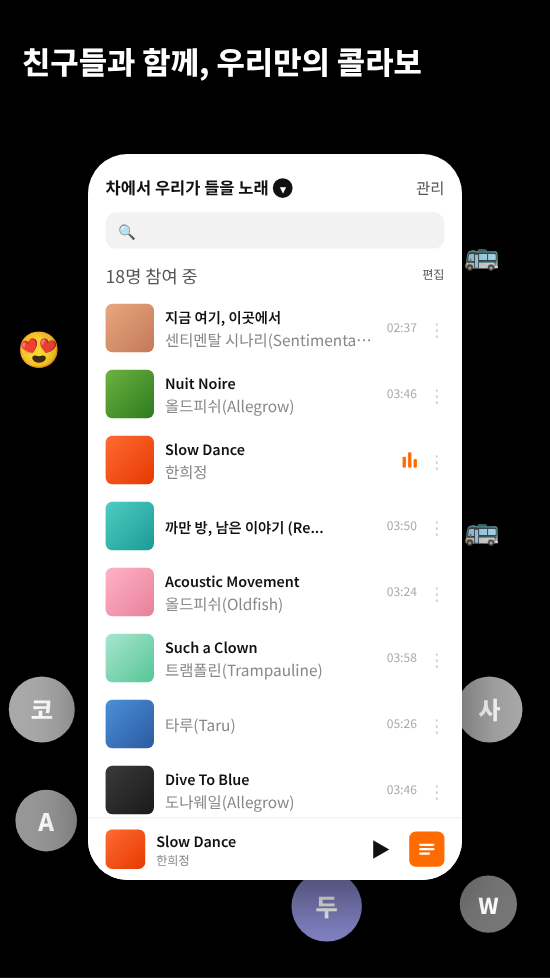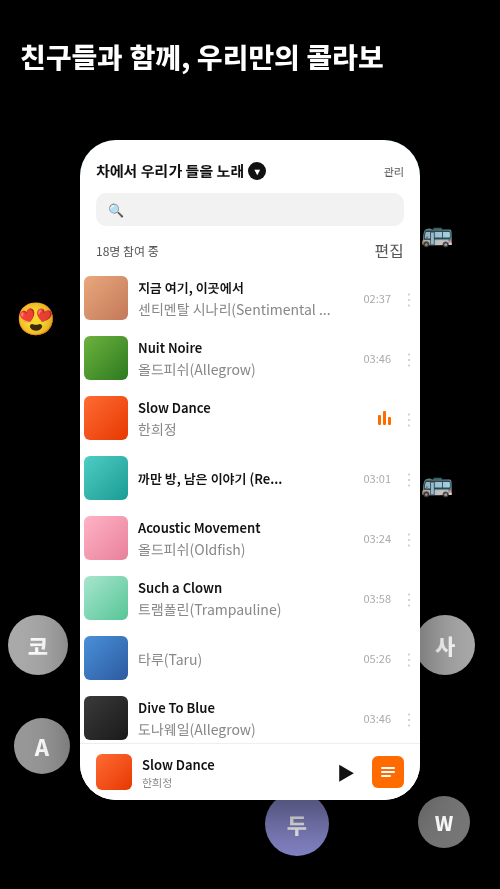--- a/index.html
+++ b/index.html
@@ -82,21 +82,21 @@
       height: 18px;
       background: #111;
       border-radius: 50%;
       display: flex;
       align-items: center;
       justify-content: center;
       color: #fff;
       font-size: 10px;
     }
     .manage-btn {
-      font-size: 11px;
+      font-size: 14px;
       color: #555;
       margin-left: 12px;
     }
 
     
     .search-bar {
       margin: 4px 16px 8px;
       background: #f2f2f2;
       border-radius: 10px;
       padding: 7px 12px;
@@ -116,40 +116,40 @@
 
     
     .participant-row {
       padding: 4px 16px 6px;
       display: flex;
       align-items: center;
       justify-content: space-between;
       flex-shrink: 0;
     }
     .participant-count {
-      font-size: 12px;
+      font-size: 16px;
       color: #555;
     }
     .edit-btn {
-      font-size: 16px;
+      font-size: 11px;
       color: #555;
     }
 
     
     .track-list {
       flex: 1;
       overflow-y: auto;
       overflow-x: hidden;
     }
     .track-list::-webkit-scrollbar { display: none; }
 
     .track-item {
       display: flex;
       align-items: center;
-      padding: 8px 4px;
+      padding: 8px 16px;
       gap: 10px;
     }
     .track-item.playing {
       background: #fff;
     }
     .track-thumb {
       width: 44px;
       height: 44px;
       border-radius: 6px;
       flex-shrink: 0;
@@ -330,21 +330,21 @@
           <div class="bar" style="height:8px;"></div>
         </div>
         <div class="track-more">⋮</div>
       </div>
 
       <div class="track-item">
         <div class="track-thumb art-4"></div>
         <div class="track-info">
           <div class="track-name">까만 방, 남은 이야기 (Re...</div>
         </div>
-        <div class="track-duration">03:01</div>
+        <div class="track-duration">03:50</div>
         <div class="track-more">⋮</div>
       </div>
 
       <div class="track-item">
         <div class="track-thumb art-5"></div>
         <div class="track-info">
           <div class="track-name">Acoustic Movement</div>
           <div class="track-artist">올드피쉬(Oldfish)</div>
         </div>
         <div class="track-duration">03:24</div>

